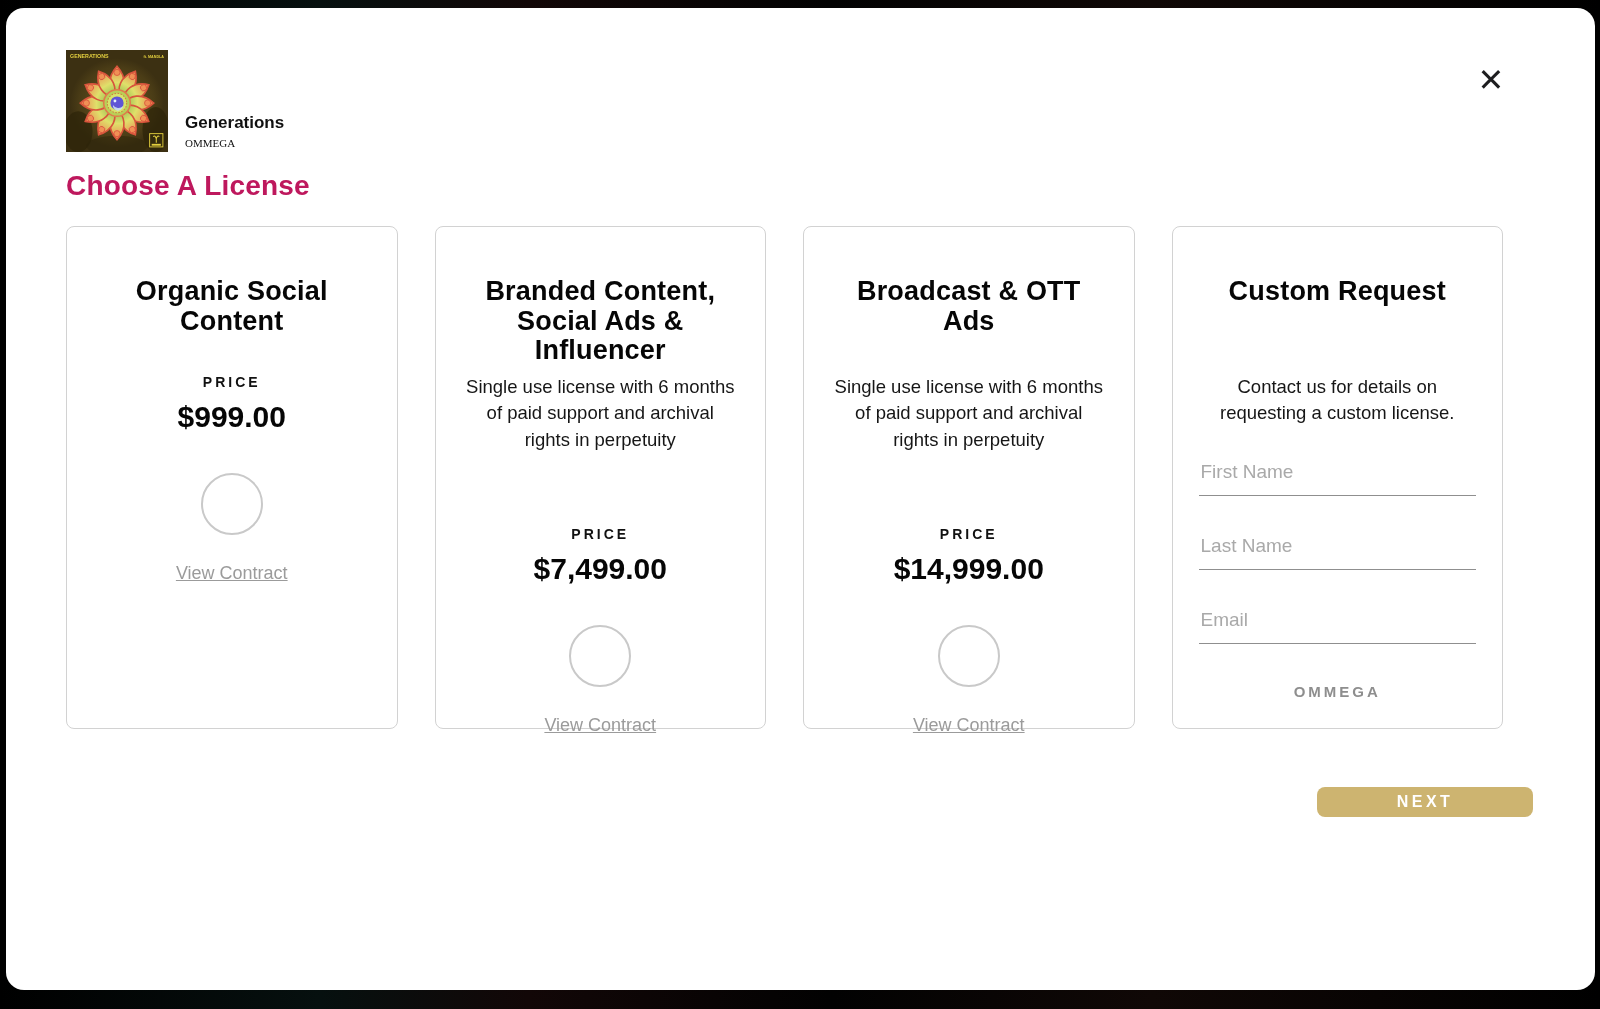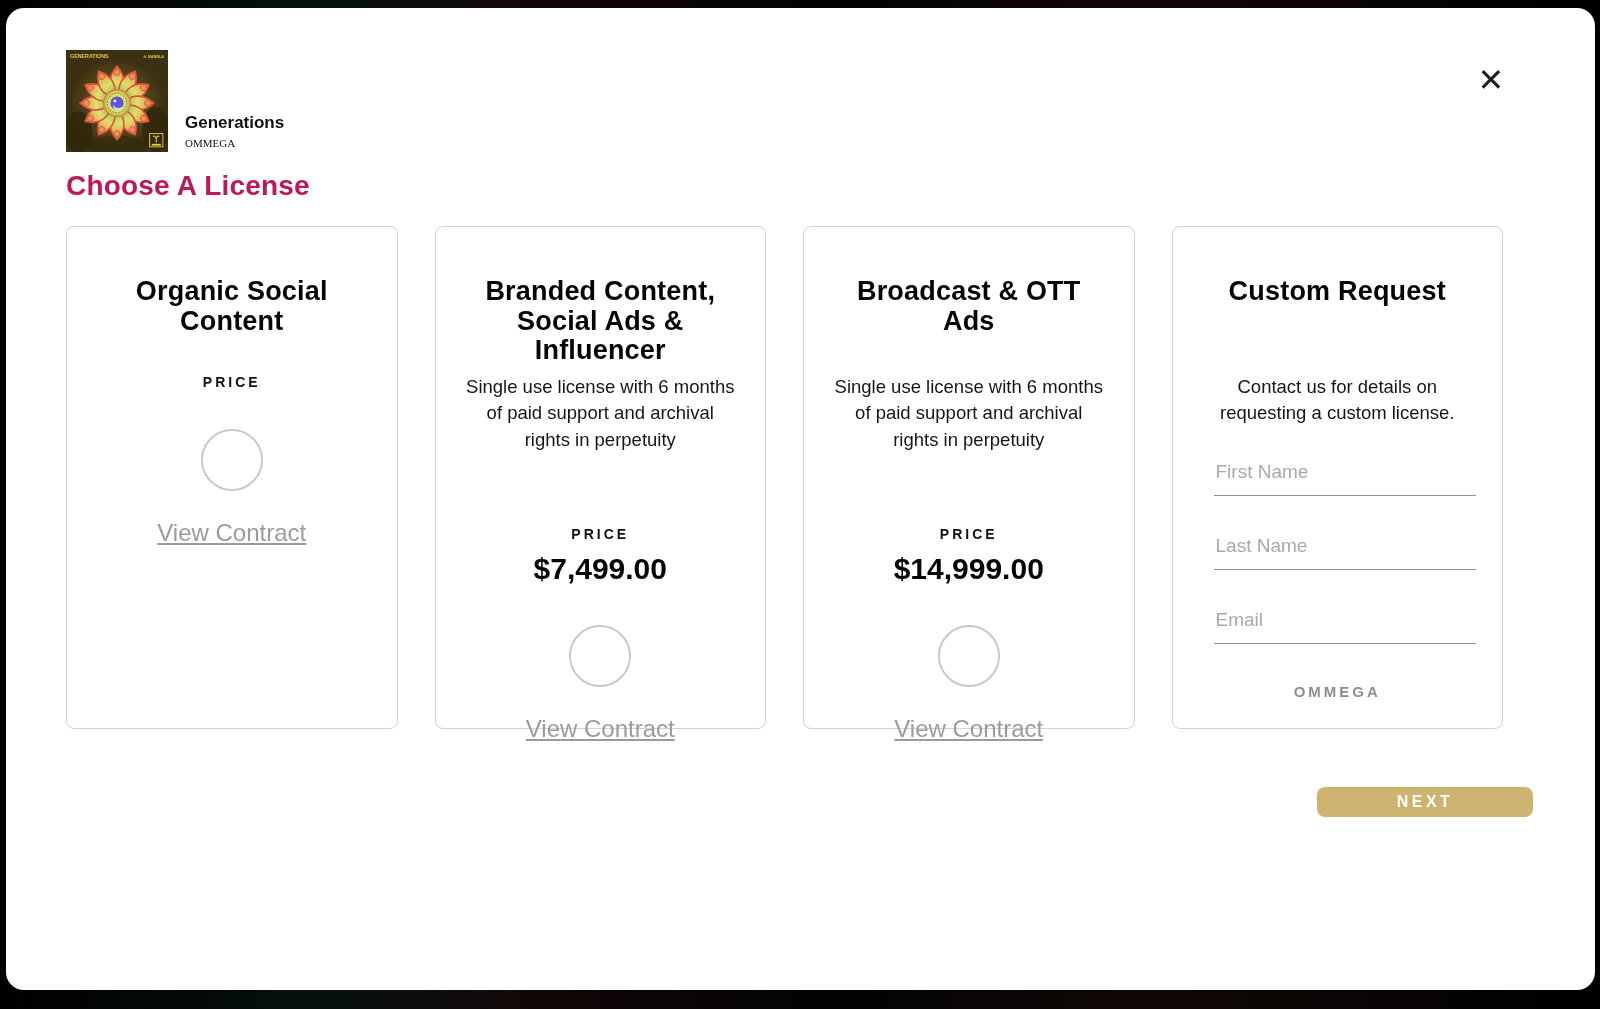--- a/index.html
+++ b/index.html
@@ -63,27 +63,27 @@
   .price-label { font-size: 14px; font-weight: 700; letter-spacing: 3px; color: #111; }
   .price-value { font-size: 30px; font-weight: 700; color: #060606; margin-top: 10px; }
   .radio-circle {
     width: 62px; height: 62px;
     border: 2px solid #c9c9c9; border-radius: 50%;
     margin: 39px auto 0;
     background: #fff; cursor: pointer;
   }
   .view-contract {
     display: inline-block; margin-top: 28px;
-    font-size: 24px; color: #9b9b9b;
+    font-size: 18px; color: #9b9b9b;
     text-decoration: underline; cursor: pointer;
   }
 
   .custom-desc { height: 60px; }
   .custom-form { margin-top: 27px; text-align: left; }
-  .field { margin-bottom: 39px; margin-left: 15px; }
+  .field { margin-bottom: 39px; }
   .field input {
     width: 100%; border: none; border-bottom: 1px solid #8f8f8f;
     font-size: 19px; color: #333; padding: 0 0 12px 2px;
     font-family: "Liberation Sans", "DejaVu Sans", sans-serif;
     outline: none; background: transparent;
   }
   .field input::placeholder { color: #a9a9a9; opacity: 1; }
   .submit-btn {
     display: block; margin: 4px auto 0;
     background: none; border: none; cursor: pointer;
@@ -165,20 +165,21 @@
     </div>
   </div>
 
   <h1 class="page-title">Choose A License</h1>
 
   <div class="cards">
 
     <div class="card">
       <h2 class="card-title">Organic Social Content</h2>
       <div class="price-label">PRICE</div>
+      <div class="price-value">$999.00</div>
       <div class="radio-circle"></div>
       <a class="view-contract">View Contract</a>
     </div>
 
     <div class="card">
       <h2 class="card-title">Branded Content, Social Ads &amp; Influencer</h2>
       <p class="card-desc">Single use license with 6 months of paid support and archival rights in perpetuity</p>
       <div class="price-label">PRICE</div>
       <div class="price-value">$7,499.00</div>
       <div class="radio-circle"></div>

